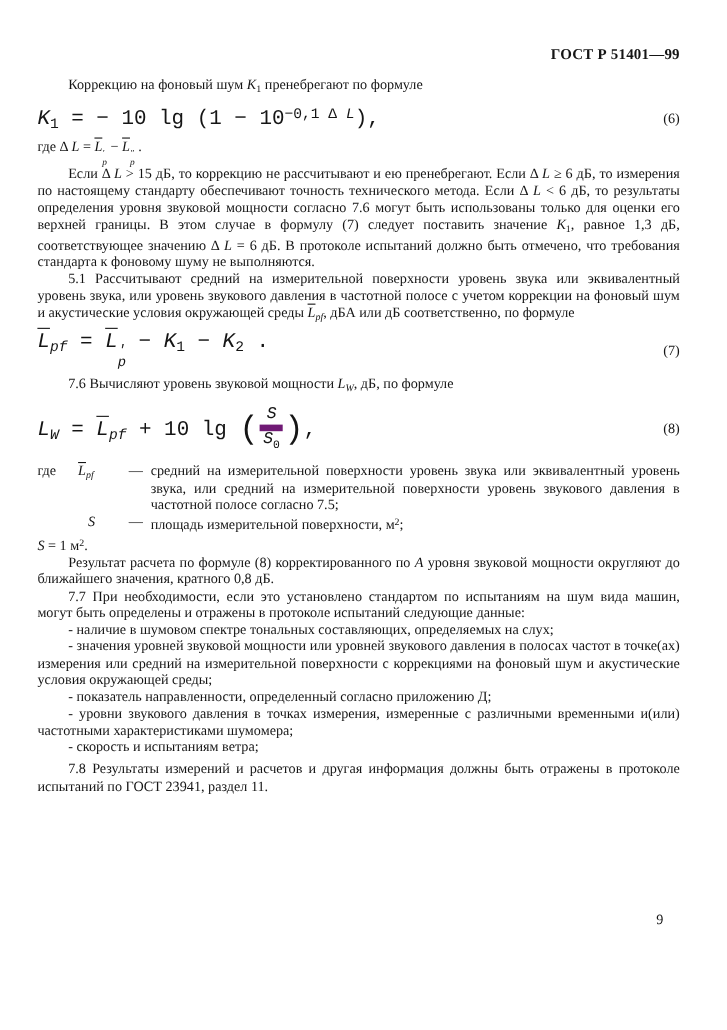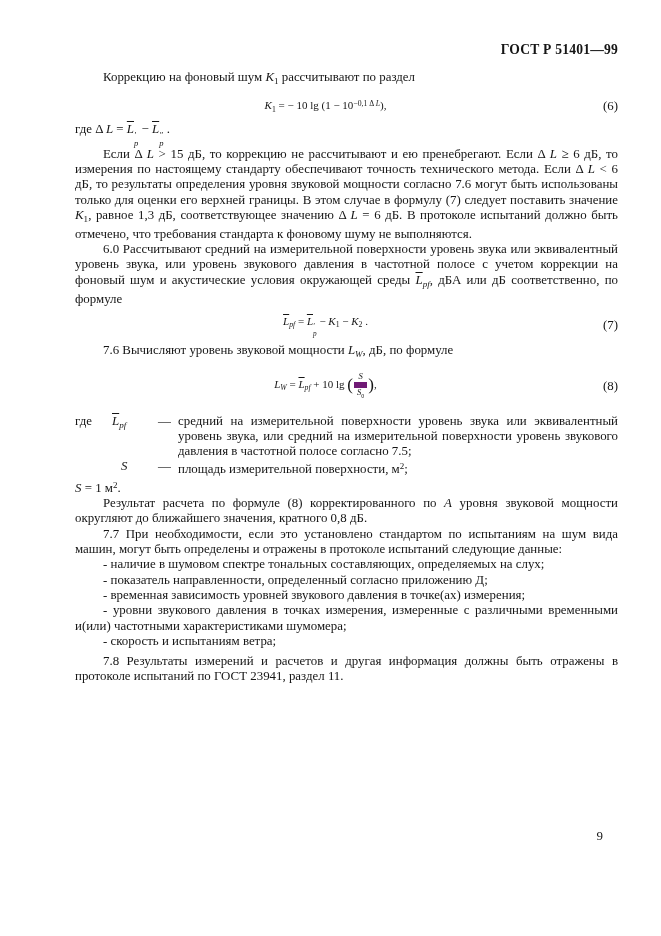--- a/index.html
+++ b/index.html
@@ -1,31 +1,31 @@
 <!DOCTYPE html>
 <html lang="ru"><head>
 <meta charset="utf-8">
 <style>
   html,body{margin:0;padding:0;background:#e8e8e8;}
   .page{
     width:661px;height:936px;box-sizing:border-box;position:relative;
     margin:0 auto;background:#ffffff;color:#151515;
     font-family:"Liberation Serif","DejaVu Serif",serif;
     font-size:12.9px;line-height:15.3px;
-    padding:42px 43px 0 75px;
+    padding:42px 43px 0 34px;
   }
   .doc-header{
     text-align:right;font-weight:bold;font-size:13.6px;margin:0 0 13px 0;
     letter-spacing:0.2px;
   }
   p{margin:0;}
   .just{text-align:justify;}
   .ind{text-indent:28px;}
   .formula-row{display:flex;align-items:center;margin:7px 0 5px 0;}
-  .formula{flex:1;text-align:center;font-size:11px;white-space:nowrap;}
+  .formula{flex:1;text-align:left;font-size:19px;white-space:nowrap;font-family:Liberation Mono, monospace;}
   .fnum{width:42px;text-align:right;}
   .f8row{margin:8px 0 10px 0;}
   .f8row .formula{line-height:30px;}
   
   .sg-i{font-style:italic;}
   .sg-sub{font-size:0.70em;vertical-align:-0.28em;}
   .sg-subi{font-size:0.70em;vertical-align:-0.28em;font-style:italic;}
   .sg-sup{font-size:0.70em;vertical-align:0.45em;}
   .sg-supi{font-size:0.70em;vertical-align:0.45em;font-style:italic;}
   .sg-iover{font-style:italic;text-decoration:overline;}
@@ -51,38 +51,38 @@
   .sec-78{margin-top:5px;}
   .page-number{position:absolute;top:829px;right:58px;font-size:12.9px;}
 </style>
 </head>
 <body>
 
 <div class="page">
 
   <div class="doc-header">ГОСТ Р 51401—99</div>
 
-  <p class="ind"><span>Коррекцию на фоновый шум </span><span class="sg-i">K</span><span class="sg-sub">1</span><span> рассчитывают по раздел</span></p>
+  <p class="ind"><span>Коррекцию на фоновый шум </span><span class="sg-i">K</span><span class="sg-sub">1</span><span> пренебрегают по формуле</span></p>
 
   <div class="formula-row">
     <span class="formula"><span class="sg-i">K</span><span class="sg-sub">1</span><span> = − 10 lg (1 − 10</span><span class="sg-sup">−0,1 Δ </span><span class="sg-supi">L</span><span>),</span></span>
     <span class="fnum">(6)</span>
   </div>
 
   <p><span>где Δ </span><span class="sg-i">L</span><span> = </span><span class="sg-iover">L</span><span class="sg-stack">
         <span class="st-sup">′</span>
         <span class="st-sub">p</span>
       </span><span> − </span><span class="sg-iover">L</span><span class="sg-stack">
         <span class="st-sup">″</span>
         <span class="st-sub">p</span>
       </span><span> .</span></p>
 
   <p class="ind just"><span>Если Δ </span><span class="sg-i">L</span><span> &gt; 15 дБ, то коррекцию не рассчитывают и ею пренебрегают. Если Δ </span><span class="sg-i">L</span><span> ≥ 6 дБ, то измерения по настоящему стандарту обеспечивают точность технического метода. Если Δ </span><span class="sg-i">L</span><span> &lt; 6 дБ, то результаты определения уровня звуковой мощности согласно 7.6 могут быть использованы только для оценки его верхней границы. В этом случае в формулу (7) следует поставить значение </span><span class="sg-i">K</span><span class="sg-sub">1</span><span>, равное 1,3 дБ, соответствующее значению Δ </span><span class="sg-i">L</span><span> = 6 дБ. В протоколе испытаний должно быть отмечено, что требования стандарта к фоновому шуму не выполняются.</span></p>
 
-  <p class="ind just"><span>6.0 Рассчитывают средний на измерительной поверхности уровень звука или эквивалентный уровень звука, или уровень звукового давления в частотной полосе с учетом коррекции на фоновый шум и акустические условия окружающей среды </span><span class="sg-iover">L</span><span class="sg-subi">pf</span><span>, дБА или дБ соответственно, по формуле</span></p>
+  <p class="ind just"><span>5.1 Рассчитывают средний на измерительной поверхности уровень звука или эквивалентный уровень звука, или уровень звукового давления в частотной полосе с учетом коррекции на фоновый шум и акустические условия окружающей среды </span><span class="sg-iover">L</span><span class="sg-subi">pf</span><span>, дБА или дБ соответственно, по формуле</span></p>
 
   <div class="formula-row">
     <span class="formula"><span class="sg-iover">L</span><span class="sg-subi">pf</span><span> = </span><span class="sg-iover">L</span><span class="sg-stack">
           <span class="st-sup">′</span>
           <span class="st-sub">p</span>
         </span><span> − </span><span class="sg-i">K</span><span class="sg-sub">1</span><span> − </span><span class="sg-i">K</span><span class="sg-sub">2</span><span> .</span></span>
     <span class="fnum">(7)</span>
   </div>
 
 
@@ -111,22 +111,22 @@
     </div>
   </div>
 
   <p class="s-line"><span class="sg-i">S</span><span> = 1 м</span><span class="sg-sup">2</span><span>.</span></p>
 
   <p class="ind just"><span>Результат расчета по формуле (8) корректированного по </span><span class="sg-i">A</span><span> уровня звуковой мощности округляют до ближайшего значения, кратного 0,8 дБ.</span></p>
 
   <p class="ind just"><span>7.7 При необходимости, если это установлено стандартом по испытаниям на шум вида машин, могут быть определены и отражены в протоколе испытаний следующие данные:</span></p>
 
   <p class="ind just"><span>- наличие в шумовом спектре тональных составляющих, определяемых на слух;</span></p>
+  <p class="ind just"><span>- значения уровней звуковой мощности или уровней звукового давления в полосах частот в точке(ах) измерения или средний на измерительной поверхности с коррекциями на фоновый шум и акустические условия окружающей среды;</span></p>
   <p class="ind just"><span>- показатель направленности, определенный согласно приложению Д;</span></p>
-  <p class="ind just"><span>- временная зависимость уровней звукового давления в точке(ах) измерения;</span></p>
   <p class="ind just"><span>- уровни звукового давления в точках измерения, измеренные с различными временными и(или) частотными характеристиками шумомера;</span></p>
   <p class="ind just"><span>- скорость и испытаниям ветра;</span></p>
 
   <p class="ind just sec-78"><span>7.8 Результаты измерений и расчетов и другая информация должны быть отражены в протоколе испытаний по ГОСТ 23941, раздел 11.</span></p>
 
   <div class="page-number">9</div>
 
 </div>
 
 </body></html>

